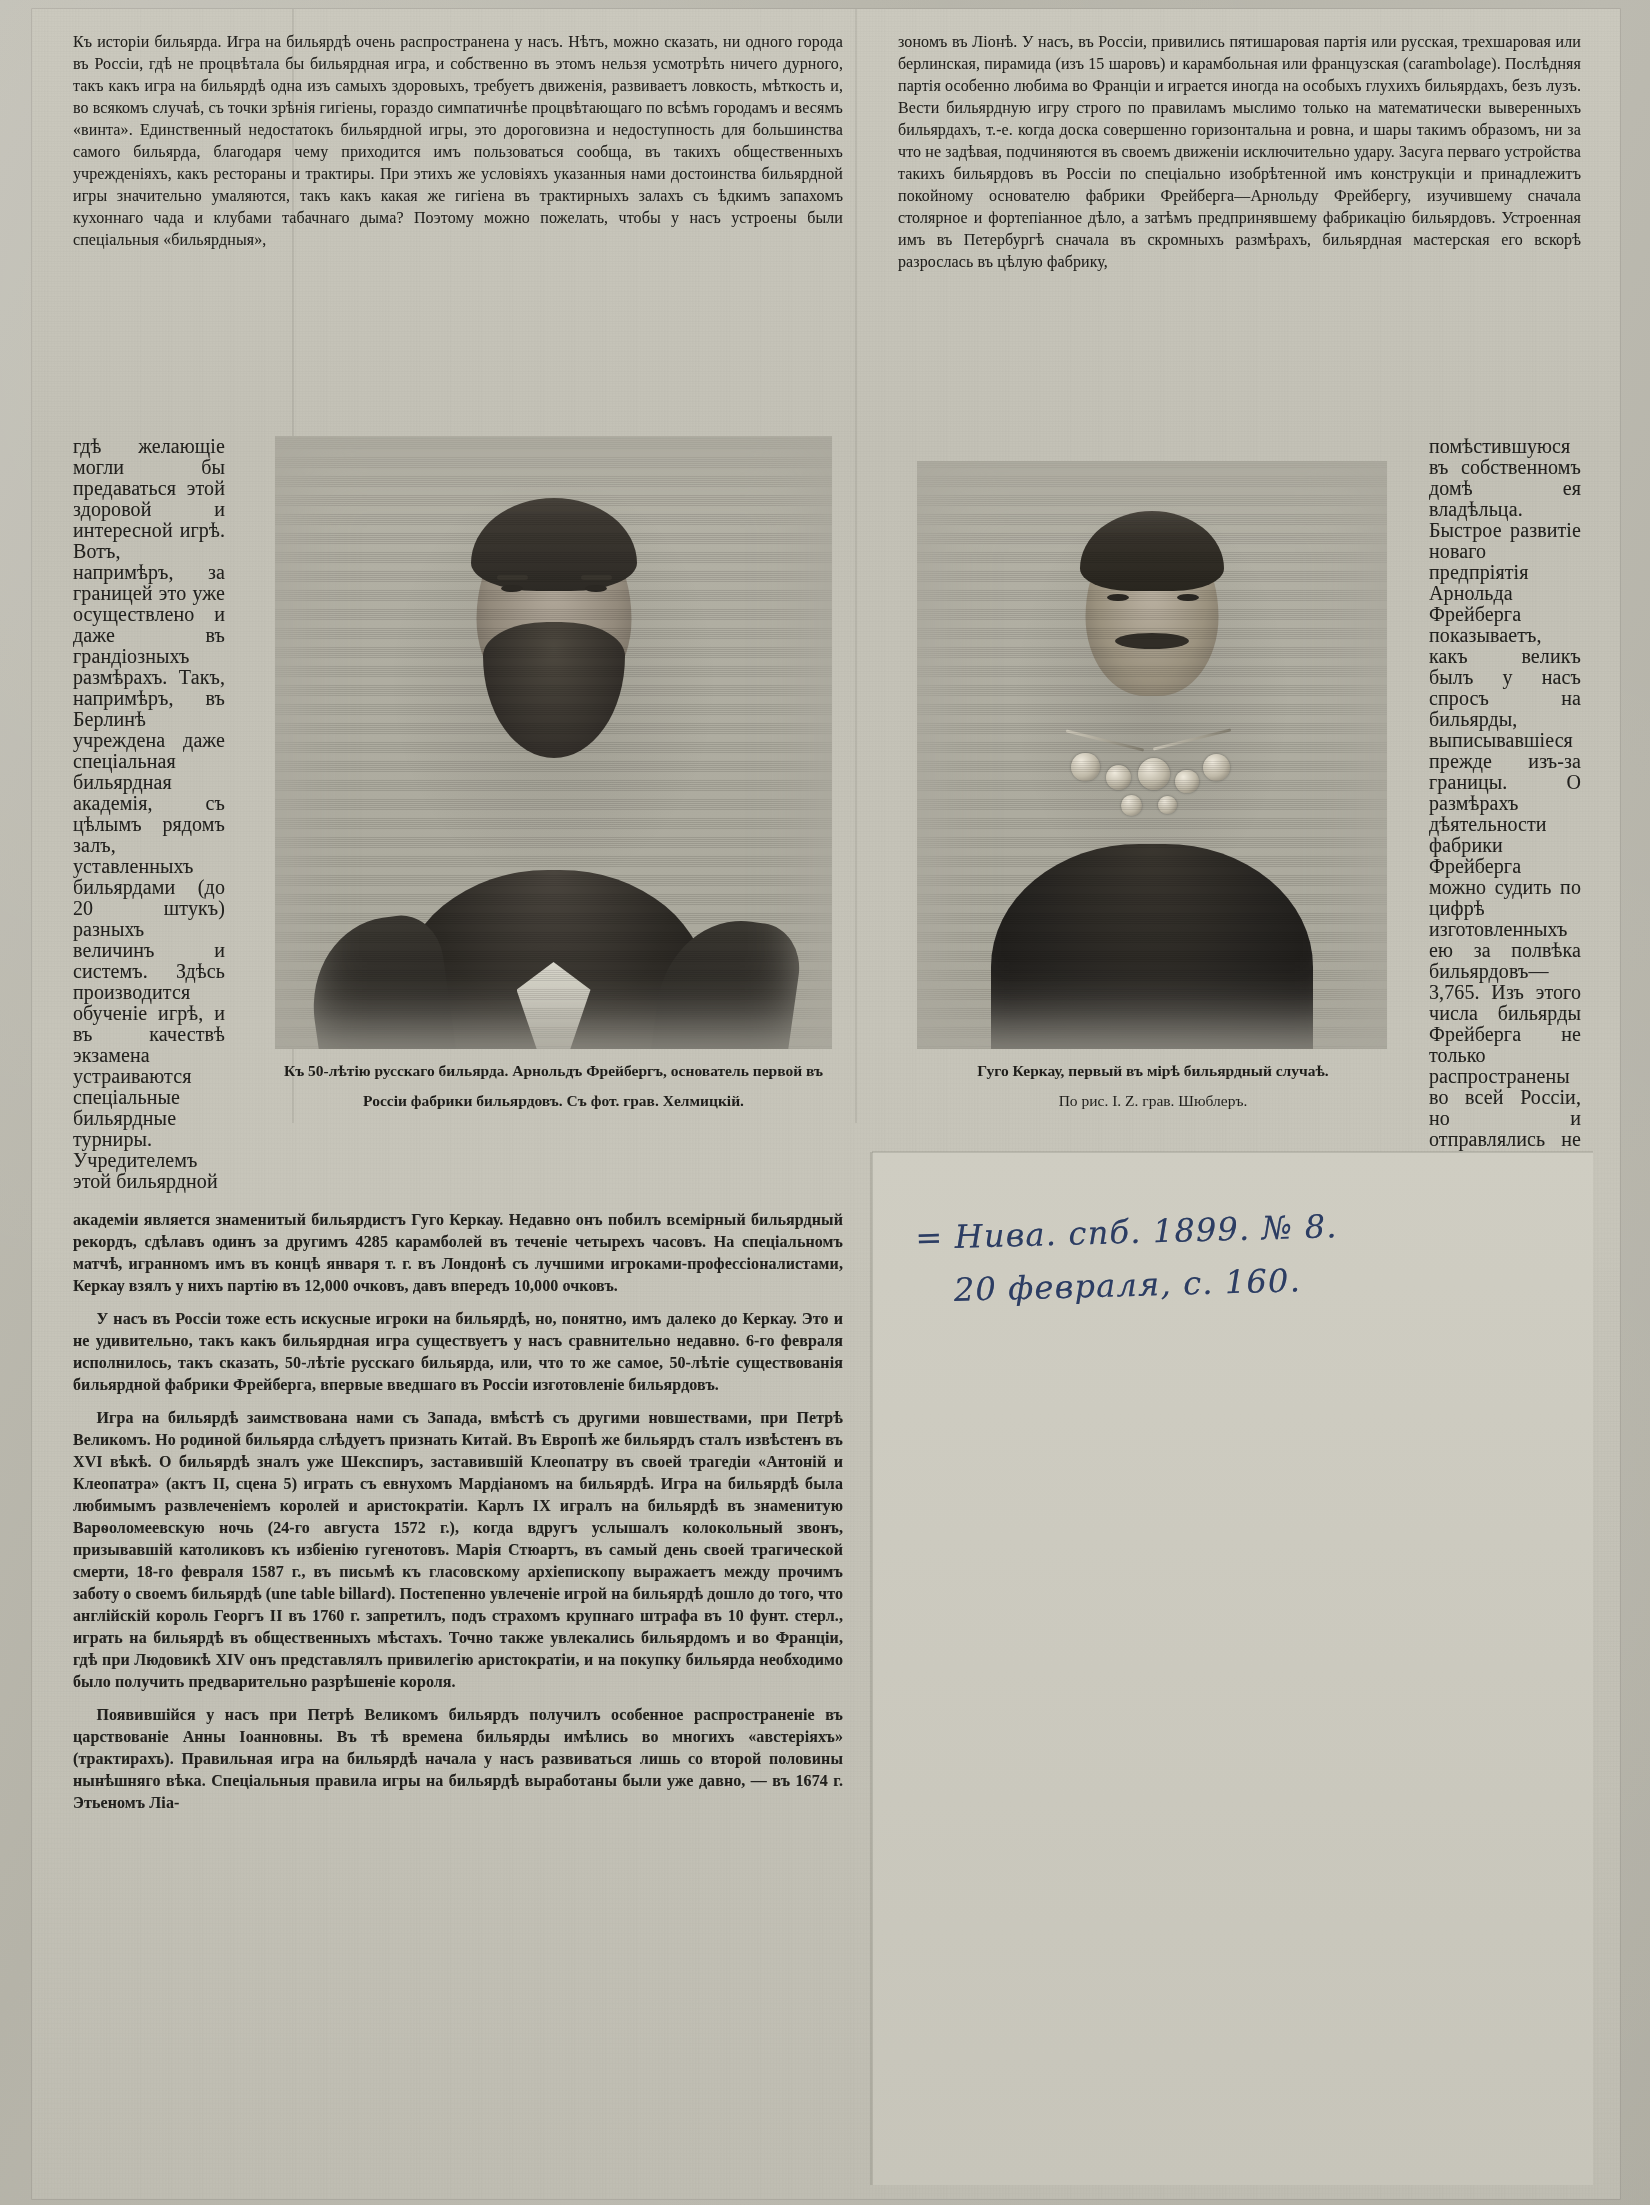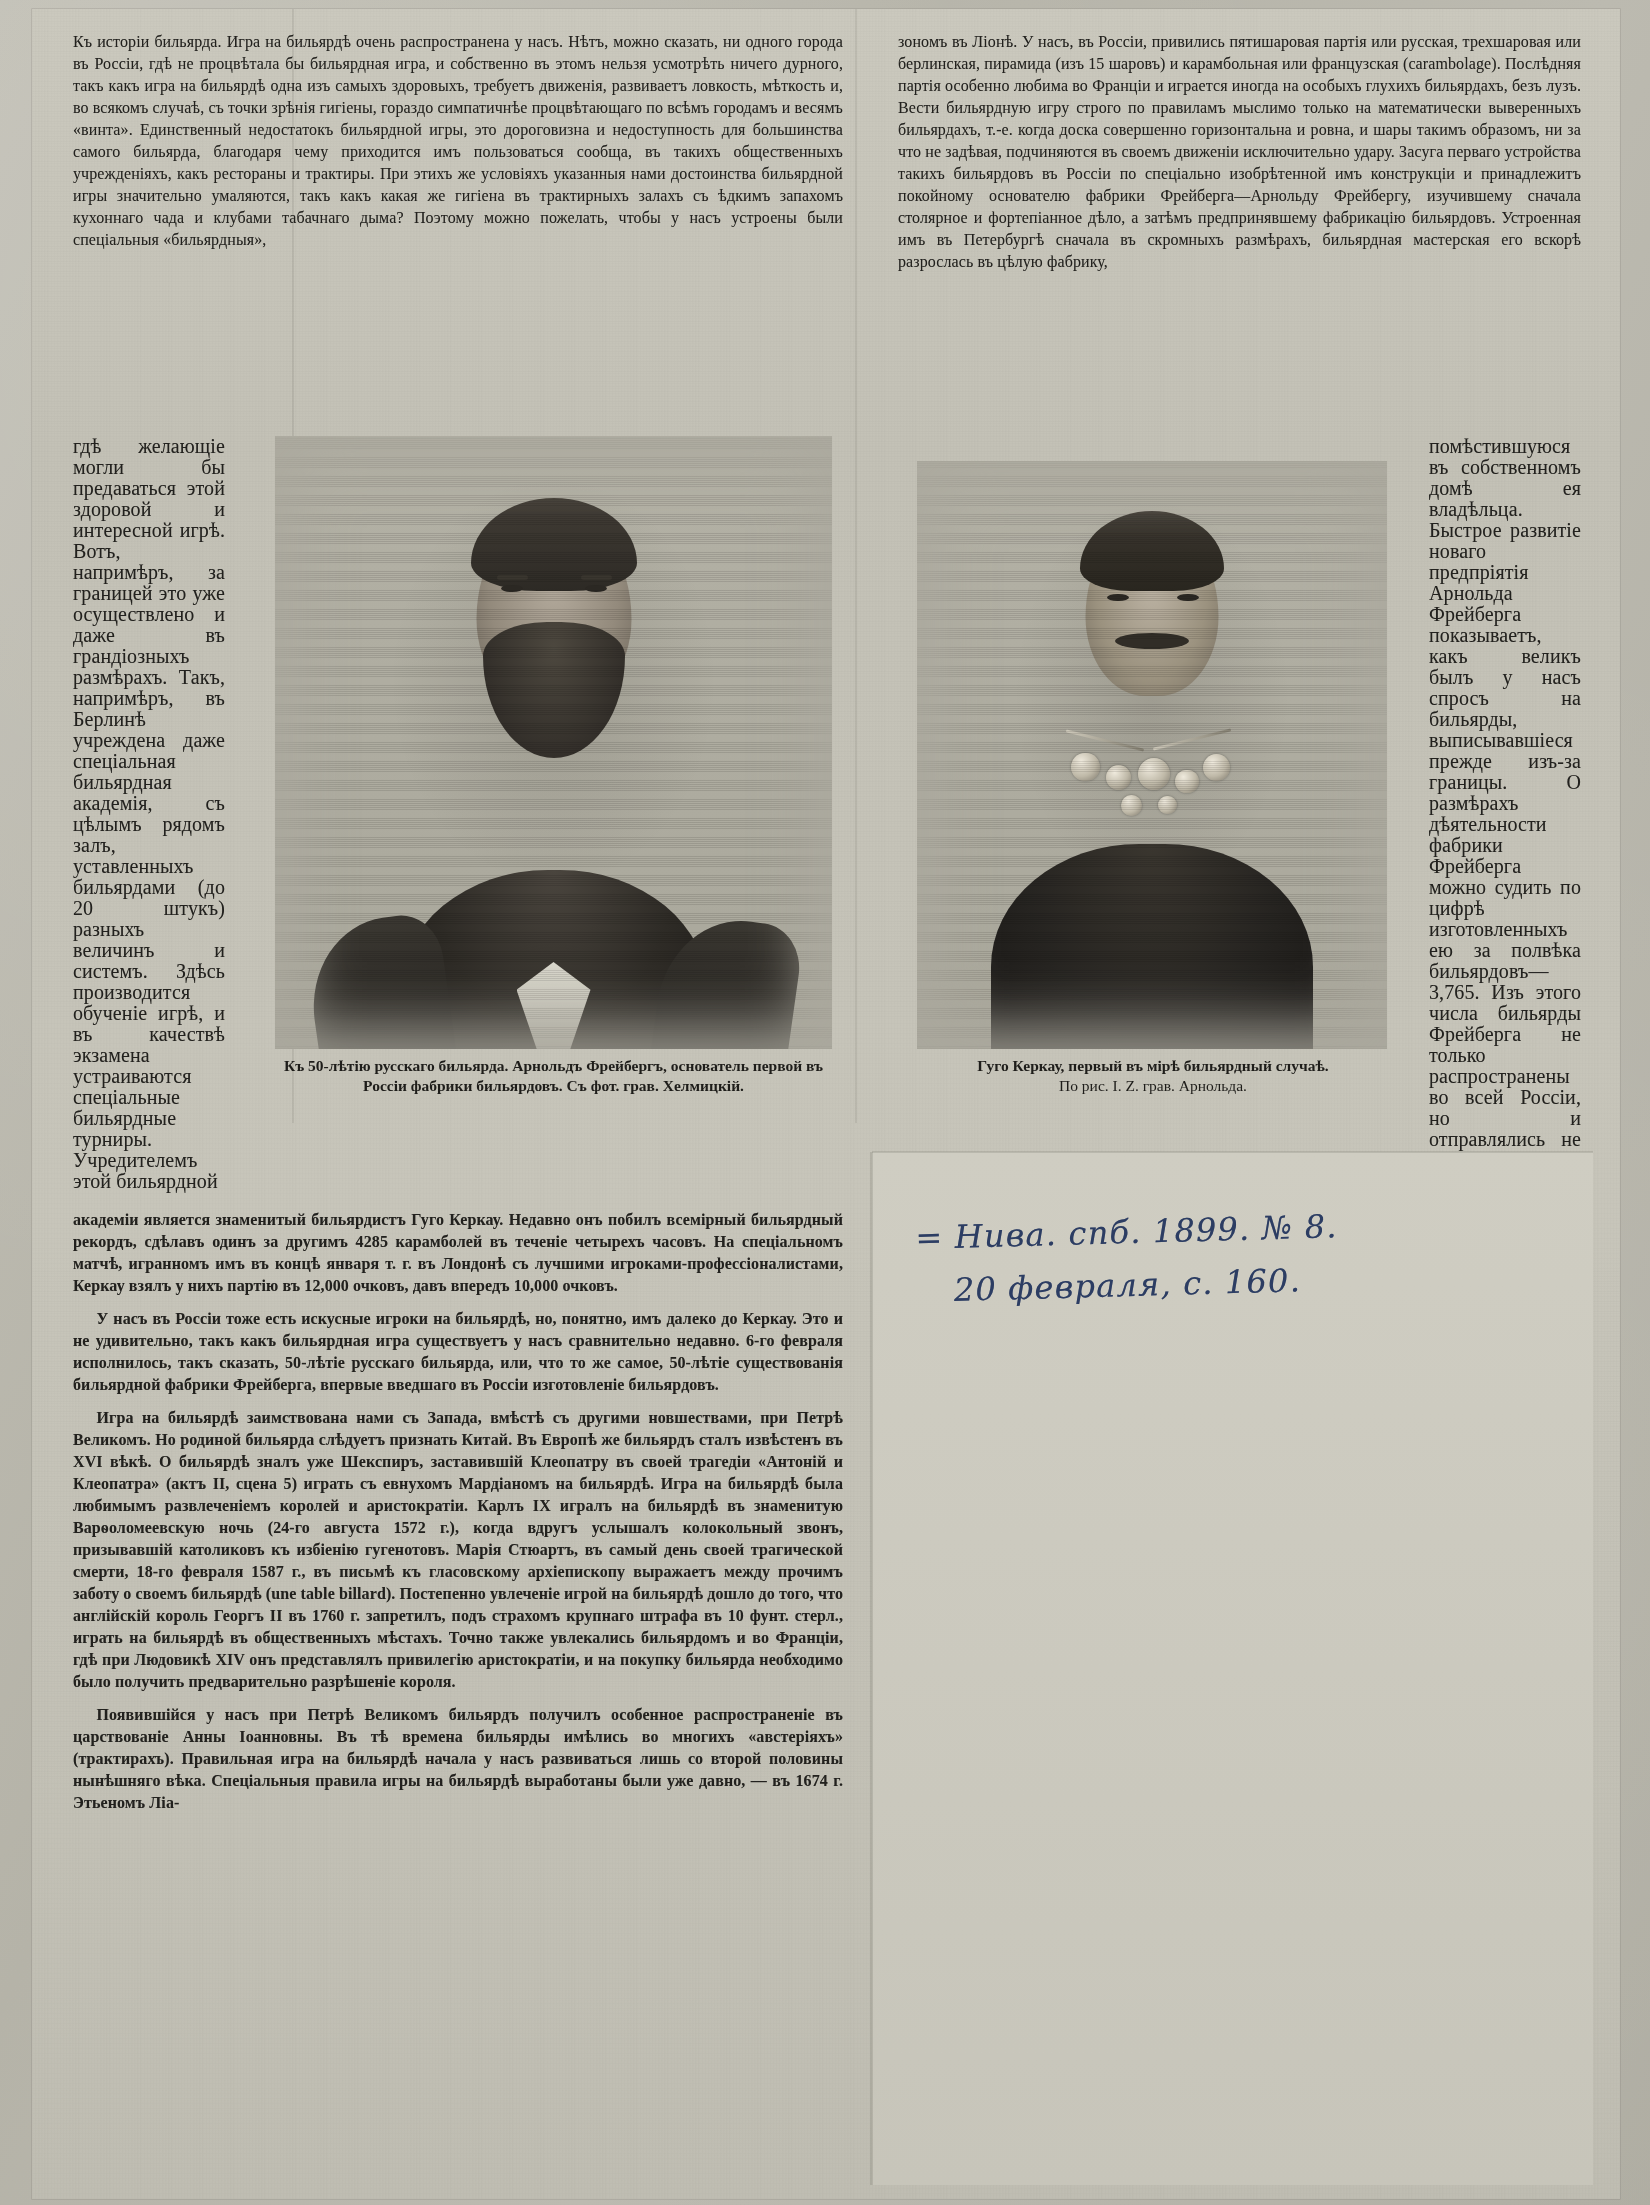--- a/index.html
+++ b/index.html
@@ -182,21 +182,21 @@
     position:absolute; height:2.5px;
     background: linear-gradient(90deg, rgba(210,205,190,.9), rgba(120,115,100,.7));
     border-radius:1.2px;
   }
 
   .caption {
     position: absolute;
     text-align: center;
     color: #1e1d1a;
     font-size: 15.5px;
-    line-height: 20px;
+    line-height: 30px;
     font-weight: bold;
   }
   .caption .sub { font-weight: normal; }
 
   
   .handwriting {
     position: absolute;
     color: #2c3d63;
     font-family: "DejaVu Serif", serif;
     font-style: italic;
@@ -286,21 +286,21 @@
           <div class="medal" style="left:62px; top:68px; width:21px; height:21px;"></div>
           <div class="medal" style="left:99px; top:69px; width:18.6px; height:18.6px;"></div>
         </div>
       </div>
       <div class="halftone"></div>
       <div class="vignette"></div>
     </div>
 
     <div class="caption" style="left:864px; top:1047px; width:514px;">
       <span>Гуго Керкау, первый въ мірѣ бильярдный случаѣ.</span><br>
-      <span class="sub">По рис. I. Z. грав. Арнольда.</span>
+      <span class="sub">По рис. I. Z. грав. Шюблеръ.</span>
     </div>
 
     <div class="col-text" style="left:30px; top:1189px; width:792px;font-weight:bold;">
       <p class="noindent"><span>академіи является знаменитый бильярдистъ Гуго Керкау. Недавно онъ побилъ всемірный бильярдный рекордъ, сдѣлавъ одинъ за другимъ 4285 карамболей въ теченіе четырехъ часовъ. На спеціальномъ матчѣ, игранномъ имъ въ концѣ января т. г. въ Лондонѣ съ лучшими игроками-профессіоналистами, Керкау взялъ у нихъ партію въ 12,000 очковъ, давъ впередъ 10,000 очковъ.</span></p>
       <p><span>У насъ въ Россіи тоже есть искусные игроки на бильярдѣ, но, понятно, имъ далеко до Керкау. Это и не удивительно, такъ какъ бильярдная игра существуетъ у насъ сравнительно недавно. 6-го февраля исполнилось, такъ сказать, 50-лѣтіе русскаго бильярда, или, что то же самое, 50-лѣтіе существованія бильярдной фабрики Фрейберга, впервые введшаго въ Россіи изготовленіе бильярдовъ.</span></p>
       <p><span>Игра на бильярдѣ заимствована нами съ Запада, вмѣстѣ съ другими новшествами, при Петрѣ Великомъ. Но родиной бильярда слѣдуетъ признать Китай. Въ Европѣ же бильярдъ сталъ извѣстенъ въ XVI вѣкѣ. О бильярдѣ зналъ уже Шекспиръ, заставившій Клеопатру въ своей трагедіи «Антоній и Клеопатра» (актъ II, сцена 5) играть съ евнухомъ Мардіаномъ на бильярдѣ. Игра на бильярдѣ была любимымъ развлеченіемъ королей и аристократіи. Карлъ IX игралъ на бильярдѣ въ знаменитую Варѳоломеевскую ночь (24-го августа 1572 г.), когда вдругъ услышалъ колокольный звонъ, призывавшій католиковъ къ избіенію гугенотовъ. Марія Стюартъ, въ самый день своей трагической смерти, 18-го февраля 1587 г., въ письмѣ къ гласовскому архіепископу выражаетъ между прочимъ заботу о своемъ бильярдѣ (une table billard). Постепенно увлеченіе игрой на бильярдѣ дошло до того, что англійскій король Георгъ II въ 1760 г. запретилъ, подъ страхомъ крупнаго штрафа въ 10 фунт. стерл., играть на бильярдѣ въ общественныхъ мѣстахъ. Точно также увлекались бильярдомъ и во Франціи, гдѣ при Людовикѣ XIV онъ представлялъ привилегію аристократіи, и на покупку бильярда необходимо было получить предварительно разрѣшеніе короля.</span></p>
       <p><span>Появившійся у насъ при Петрѣ Великомъ бильярдъ получилъ особенное распространеніе въ царствованіе Анны Іоанновны. Въ тѣ времена бильярды имѣлись во многихъ «австеріяхъ» (трактирахъ). Правильная игра на бильярдѣ начала у насъ развиваться лишь со второй половины нынѣшняго вѣка. Спеціальныя правила игры на бильярдѣ выработаны были уже давно, — въ 1674 г. Этьеномъ Ліа-</span></p>
     </div>
 
     <div class="blank-area" style="left:840px; top:1143px; width:721px; height:1033px;"></div>

